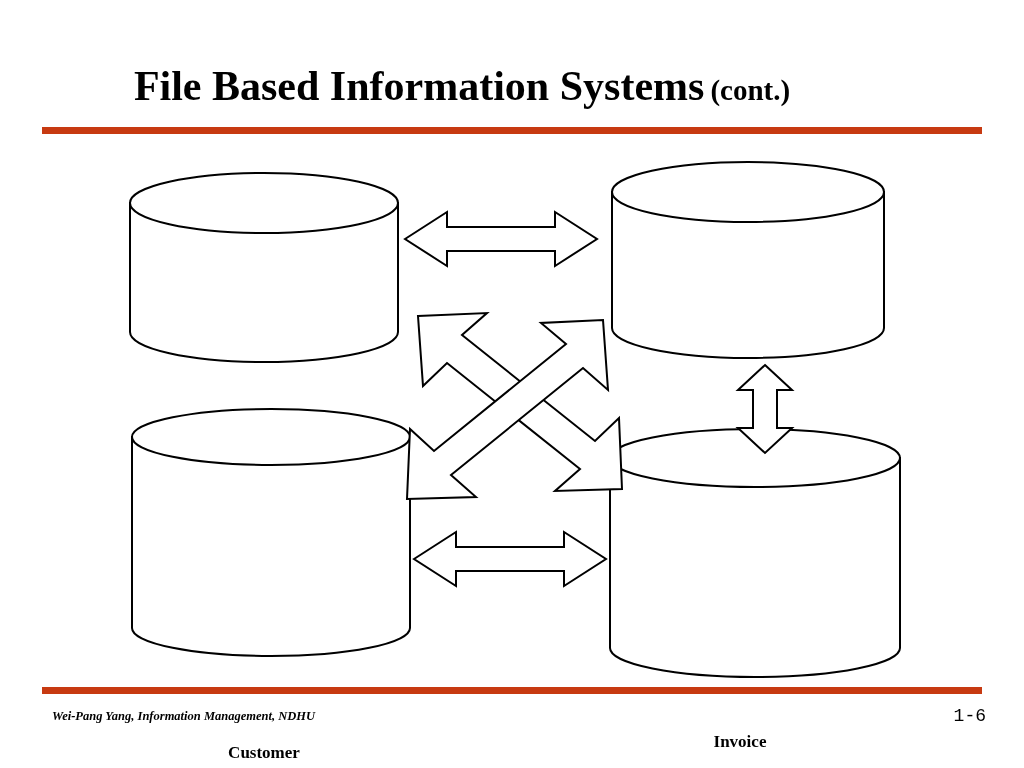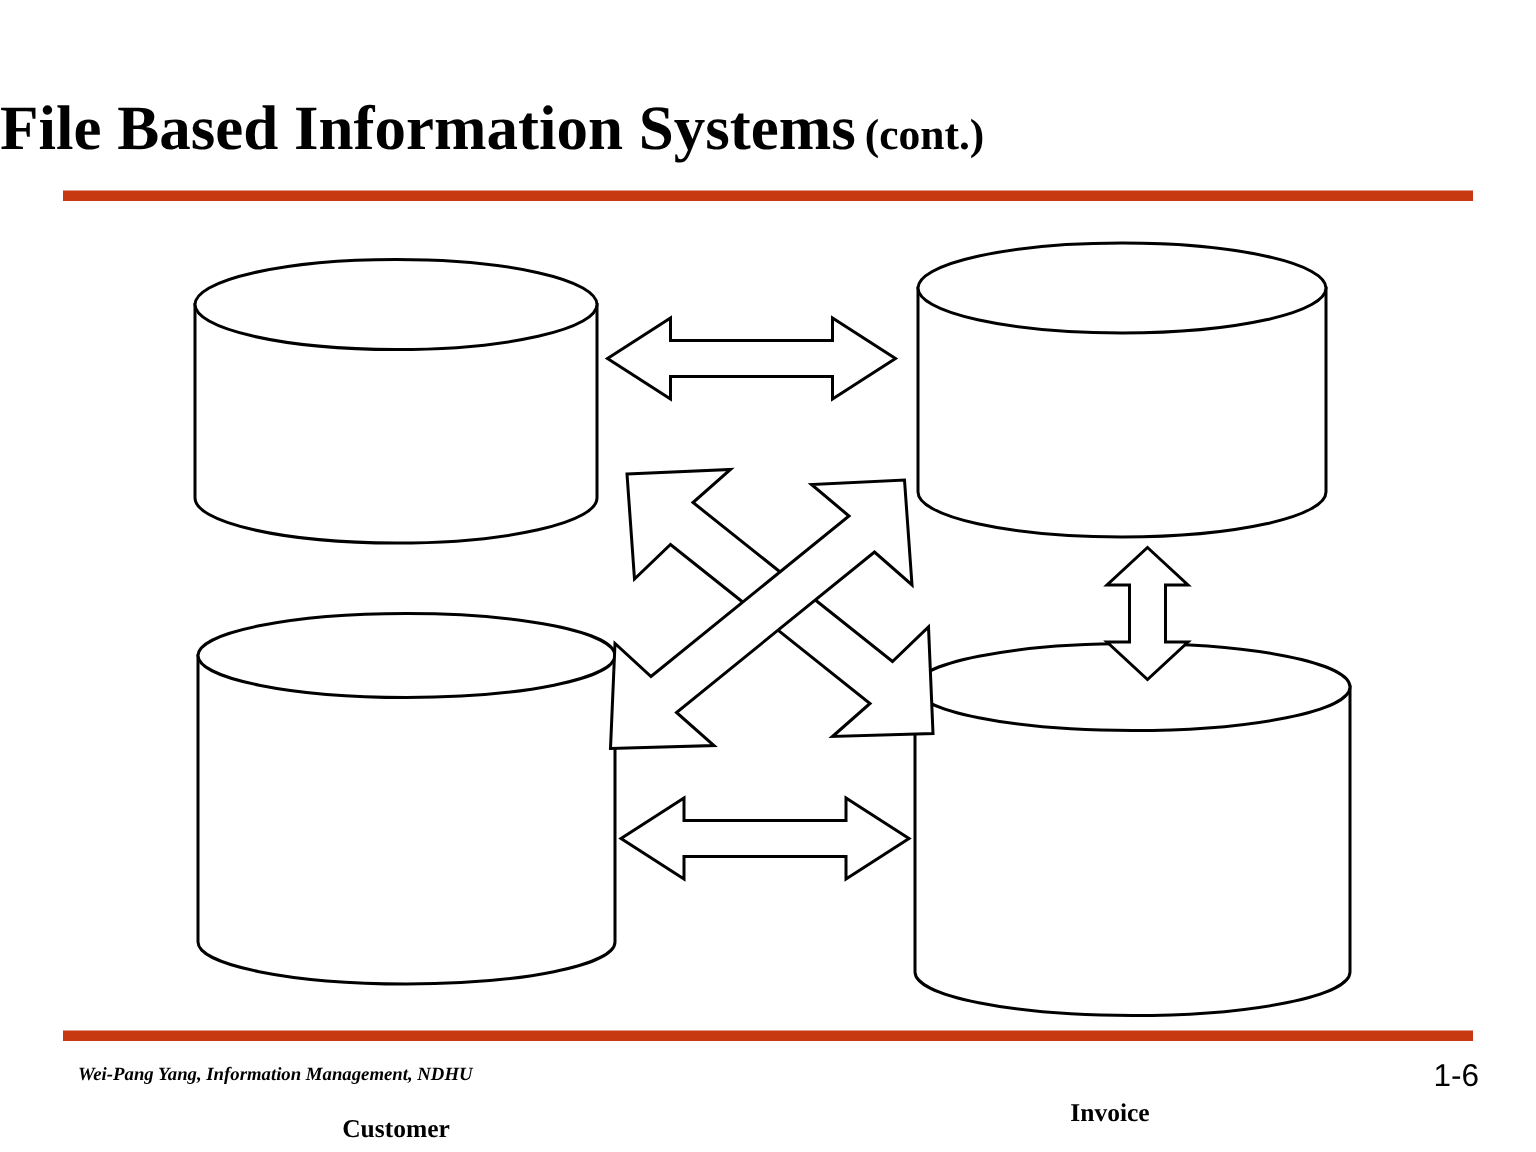--- a/index.html
+++ b/index.html
@@ -15,21 +15,21 @@
     font-family: "Liberation Serif", "DejaVu Serif", serif;
     color: #000000;
   }
 
   
   #slide-title {
     position: absolute;
     left: 0;
     top: 62px;
     width: 924px;
-    text-align: left;
+    text-align: center;
     white-space: nowrap;
   }
   #slide-title .main {
     font-family: "Liberation Serif", "DejaVu Serif", serif;
     font-weight: bold;
     font-size: 42px;
     letter-spacing: 0px;
     color: #000000;
   }
   #slide-title .cont {
@@ -61,22 +61,22 @@
     font-style: italic;
     font-size: 12.5px;
     color: #000000;
     white-space: nowrap;
     text-align: center;
   }
   #page-number {
     position: absolute;
     right: 38px;
     top: 706px;
-    font-family: Liberation Sans, sans-serif;
-    font-size: 21px;
+    font-family: Liberation Mono, monospace;
+    font-size: 18px;
     color: #000000;
   }
 
   
   #diagram {
     position: absolute;
     left: 0;
     top: 150px;
     width: 1012px;
     height: 540px;

